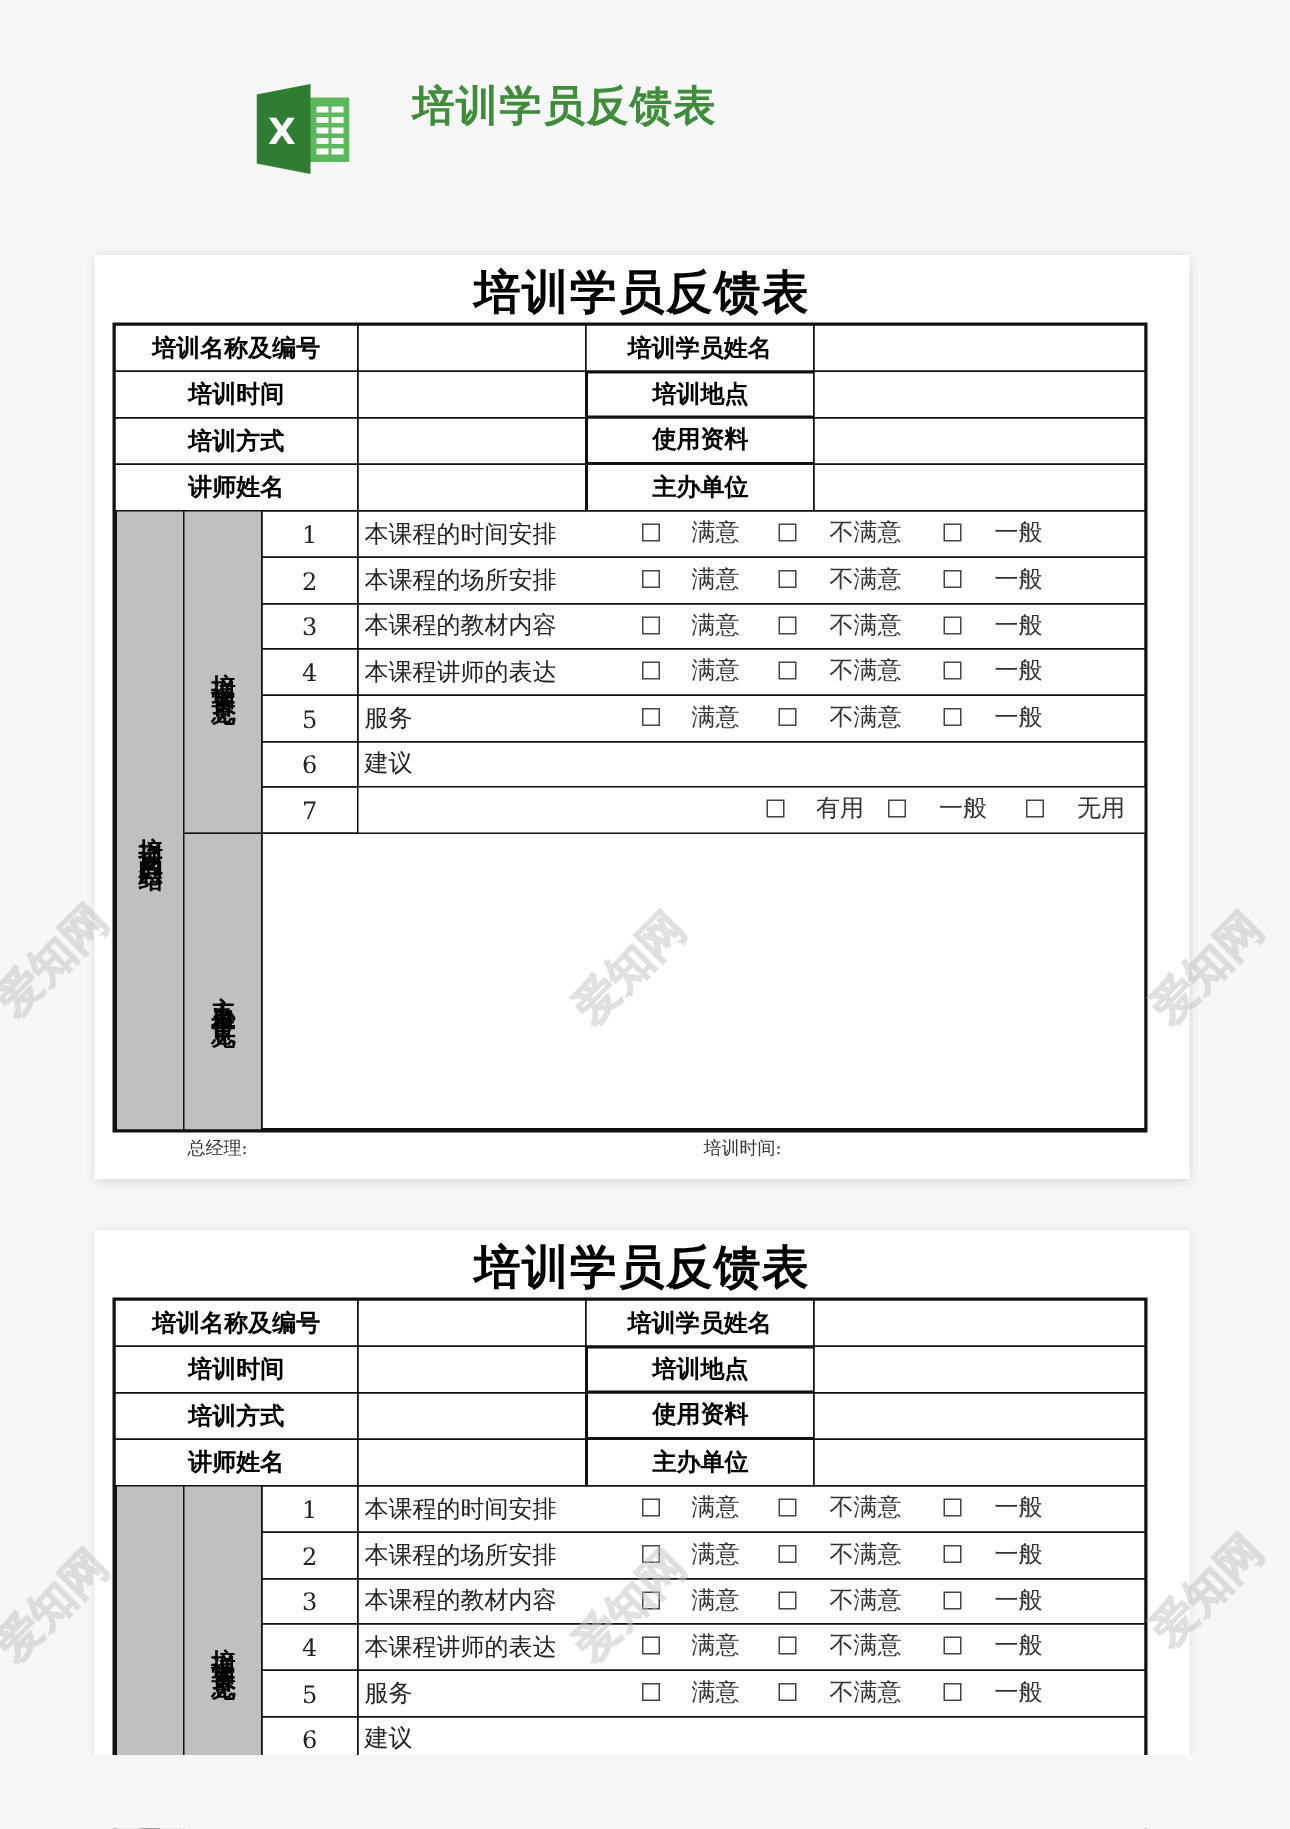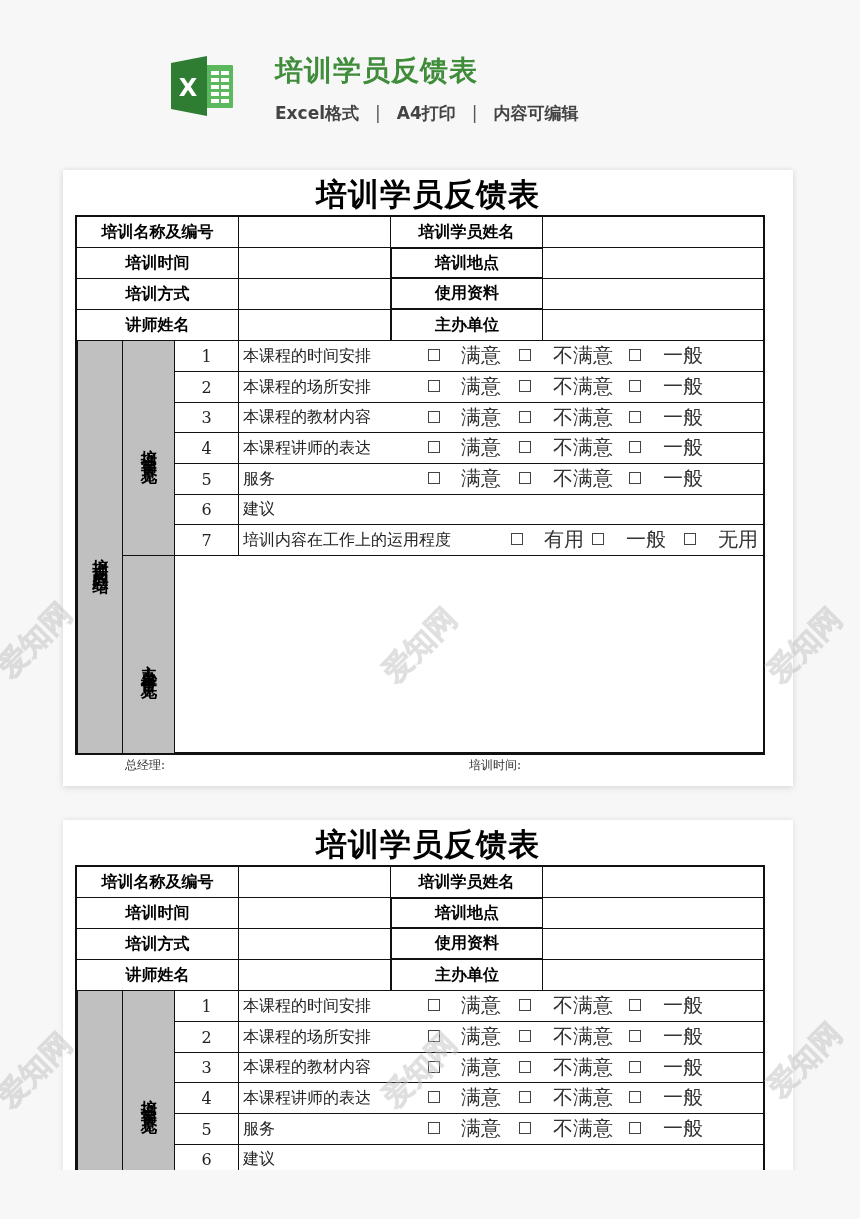--- a/index.html
+++ b/index.html
@@ -52,21 +52,21 @@
     writing-mode: vertical-rl; text-orientation: upright;
     font-weight: bold; font-size: 16px; letter-spacing: 4px;
   }
   .num { font-family: "DejaVu Serif", "Liberation Serif", serif; font-size: 16px; color: #222; }
   .item {
     justify-content: flex-start; padding-left: 4px;
     font-family: "DejaVu Serif", "Liberation Serif", serif; color: #222; font-size: 16px;
   }
   .opts {
     position: absolute; font-family: "DejaVu Serif", "Liberation Serif", serif;
-    font-size: 20px; color: #333; white-space: nowrap; display: flex; align-items: center; height: 30px;
+    font-size: 16px; color: #333; white-space: nowrap; display: flex; align-items: center; height: 30px;
   }
   .opt-box {
     display: inline-block; width: 12px; height: 12px; border: 1px solid #444; background: #fff;
     position: absolute;
   }
   .opt-lbl { position: absolute; }
   .outer { position: absolute; border: 2.5px solid #111; pointer-events: none; }
   .foot {
     position: absolute; font-family: "DejaVu Serif", "Liberation Serif", serif;
     font-size: 12px; color: #333;
@@ -93,23 +93,20 @@
         <rect x="50" y="29" width="8" height="4"></rect>
       <rect x="40" y="36" width="8" height="4"></rect>
         <rect x="50" y="36" width="8" height="4"></rect>
       <rect x="40" y="43" width="8" height="4"></rect>
         <rect x="50" y="43" width="8" height="4"></rect>
     </g>
     <polygon points="0,7 36,0 36,60 0,53" fill="#2e7d32"></polygon>
     <text x="17" y="40" font-size="24" font-weight="bold" fill="#fff" text-anchor="middle" font-family="DejaVu Sans, sans-serif">X</text>
   </svg>
   <div class="hdr-title">培训学员反馈表</div>
-  <div class="hdr-sub">
-    <span>Excel格式</span><span class="sep">|</span><span>A4打印</span><span class="sep">|</span><span>内容可编辑</span>
-  </div>
 </div>
 
 <div class="card card1">
   <div class="sheet-title" style="top:4px;">培训学员反馈表</div>
 
   <div class="cell lbl" style="left:13px;top:46px;width:163px;height:32px;">培训名称及编号</div>
   <div class="cell" style="left:175px;top:46px;width:153px;height:32px;"></div>
   <div class="cell lbl" style="left:327px;top:46px;width:153px;height:32px;">培训学员姓名</div>
   <div class="cell" style="left:479px;top:46px;width:222px;height:32px;"></div>
 
@@ -156,23 +153,20 @@
     </div>
   <div class="cell num" style="left:111px;top:293px;width:65px;height:32px;">5</div>
   <div class="cell item" style="left:175px;top:293px;width:526px;height:32px;">
       <span>服务</span>
     </div>
   <div class="cell num" style="left:111px;top:324px;width:65px;height:31px;">6</div>
   <div class="cell item" style="left:175px;top:324px;width:526px;height:31px;">
       <span>建议</span>
     </div>
   <div class="cell num" style="left:111px;top:354px;width:65px;height:32px;">7</div>
-  <div class="cell item" style="left:175px;top:354px;width:526px;height:32px;">
-      <span>培训内容在工作上的运用程度</span>
-    </div>
 
   <div class="cell" style="left:111px;top:385px;width:590px;height:199px;border-bottom-width:2px;"></div>
 
   <div class="opts" style="left:0;top:170px;width:730px;">
     <span class="opt-box" style="left:365px;top:9px;"></span>
       <span class="opt-lbl" style="left:398px;">满意</span>
     <span class="opt-box" style="left:456px;top:9px;"></span>
       <span class="opt-lbl" style="left:490px;">不满意</span>
     <span class="opt-box" style="left:566px;top:9px;"></span>
       <span class="opt-lbl" style="left:600px;">一般</span>

